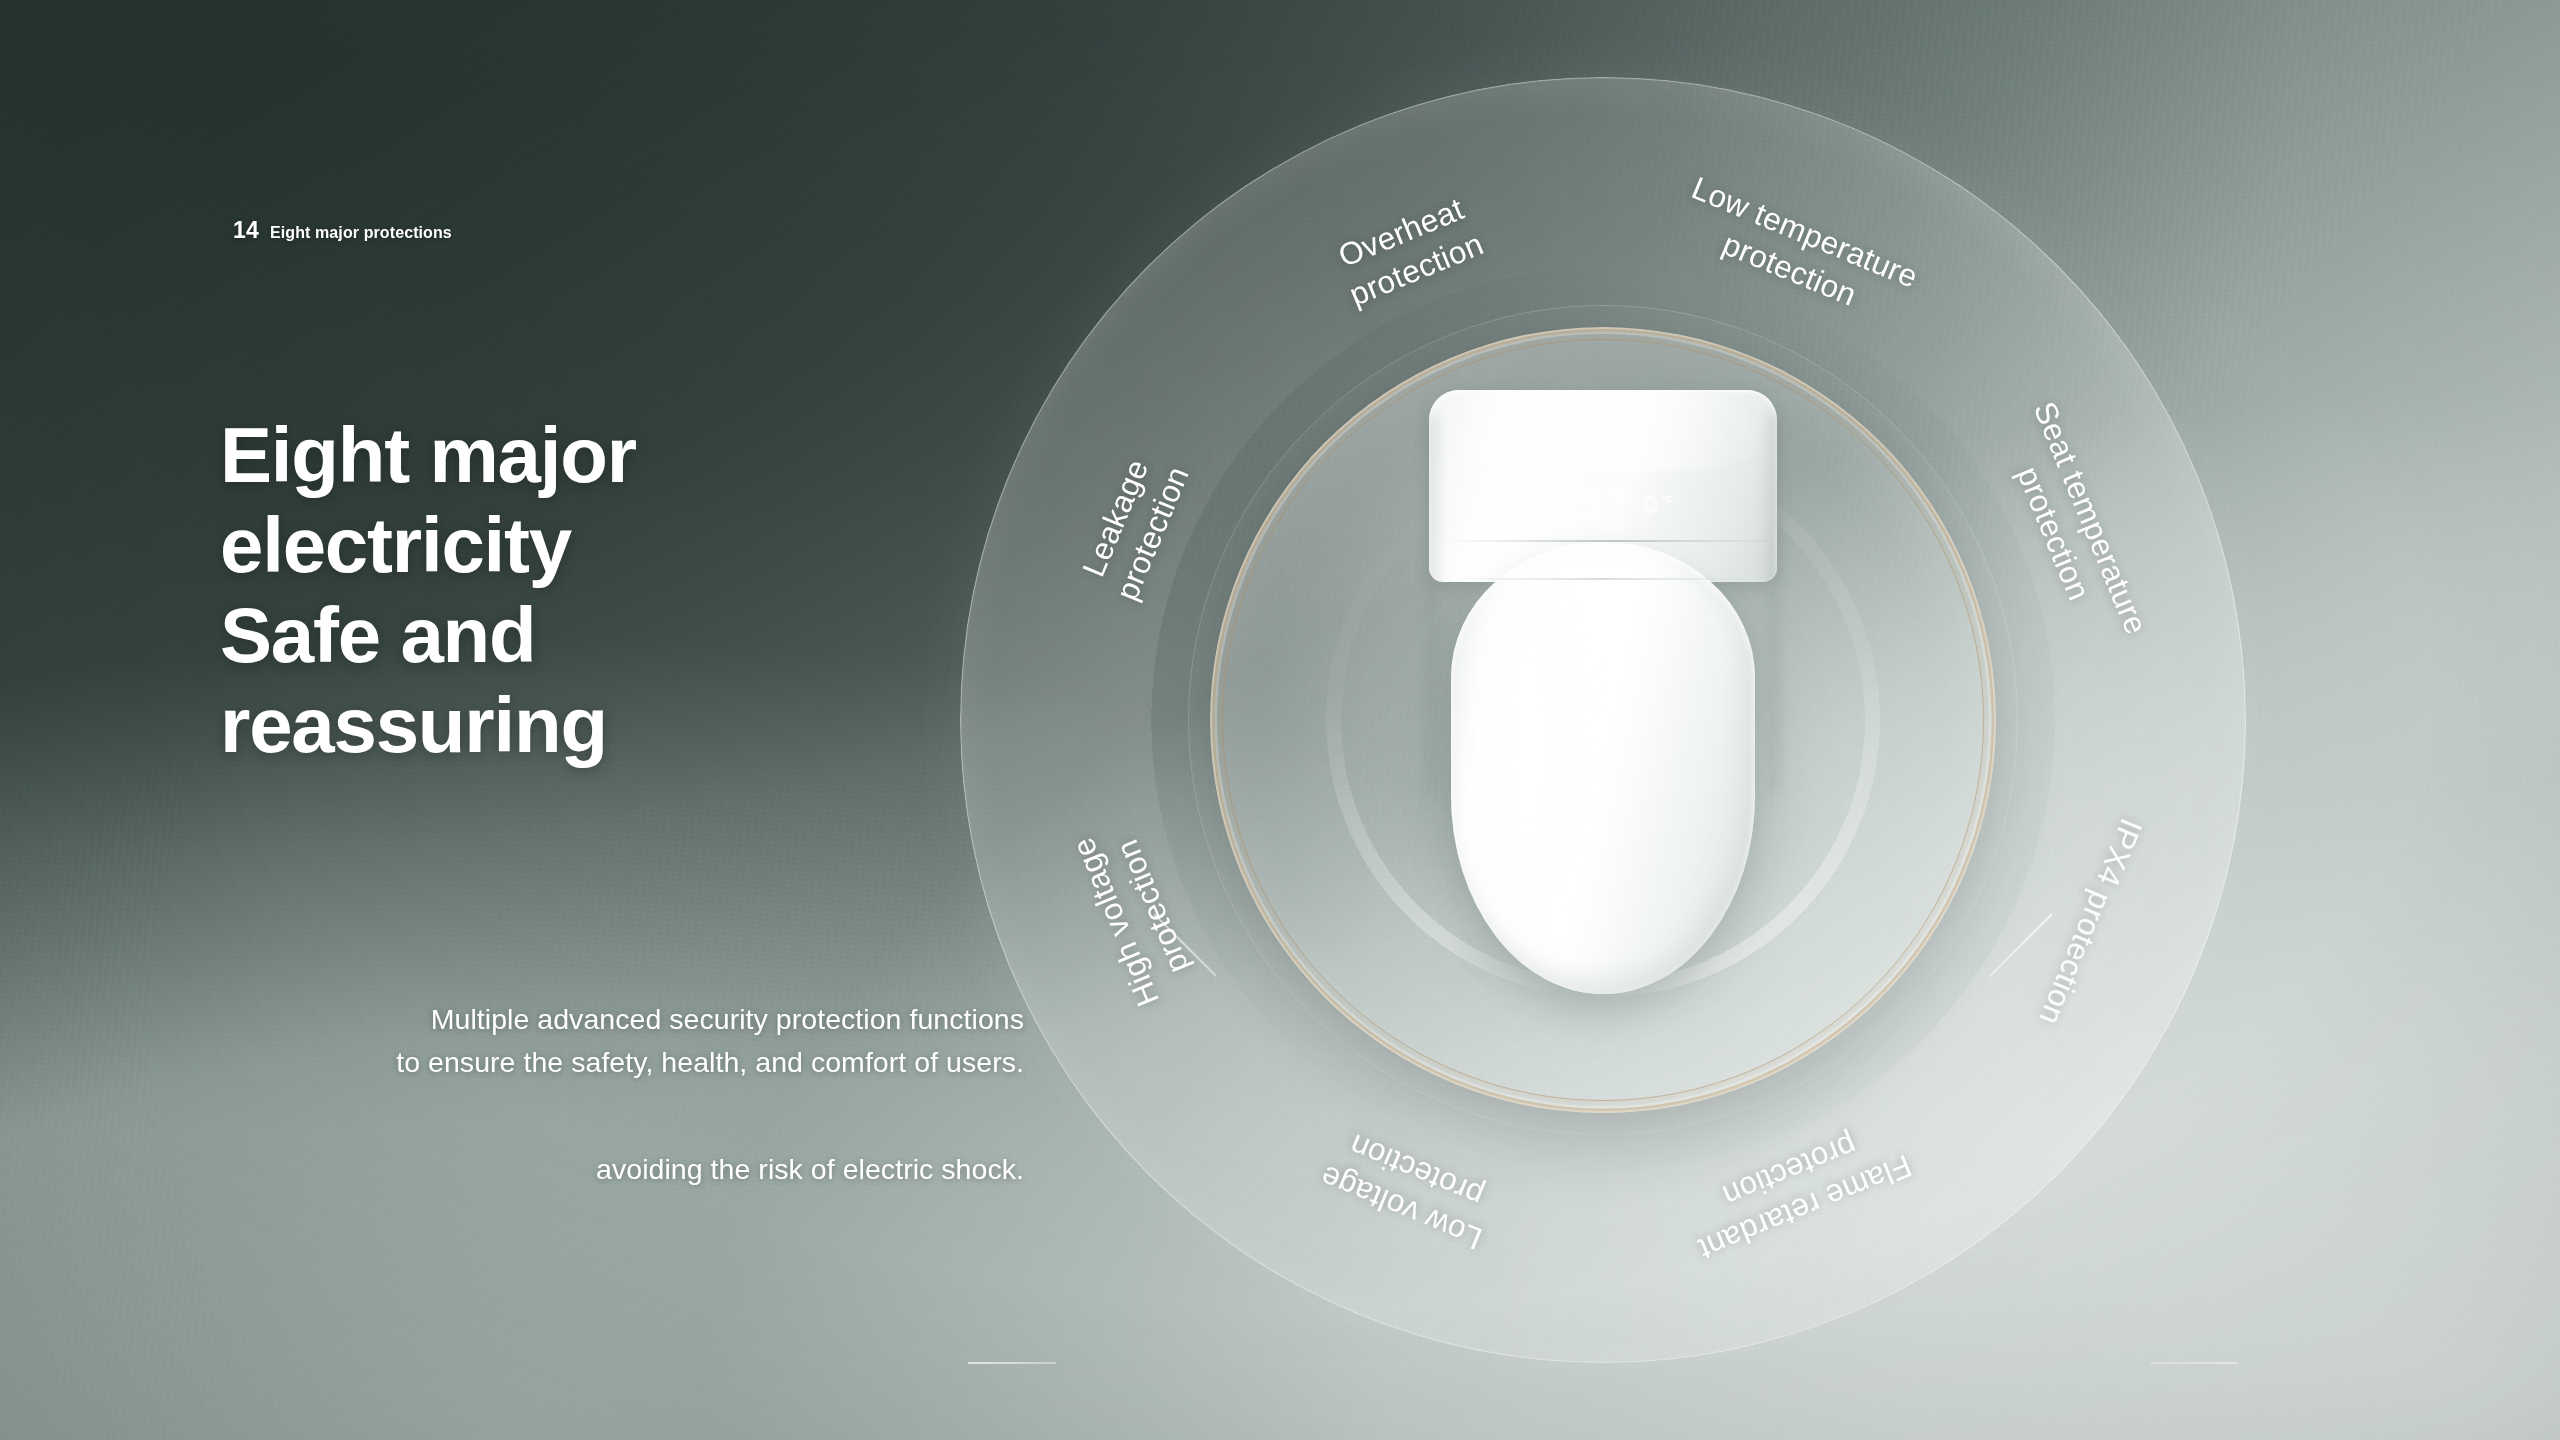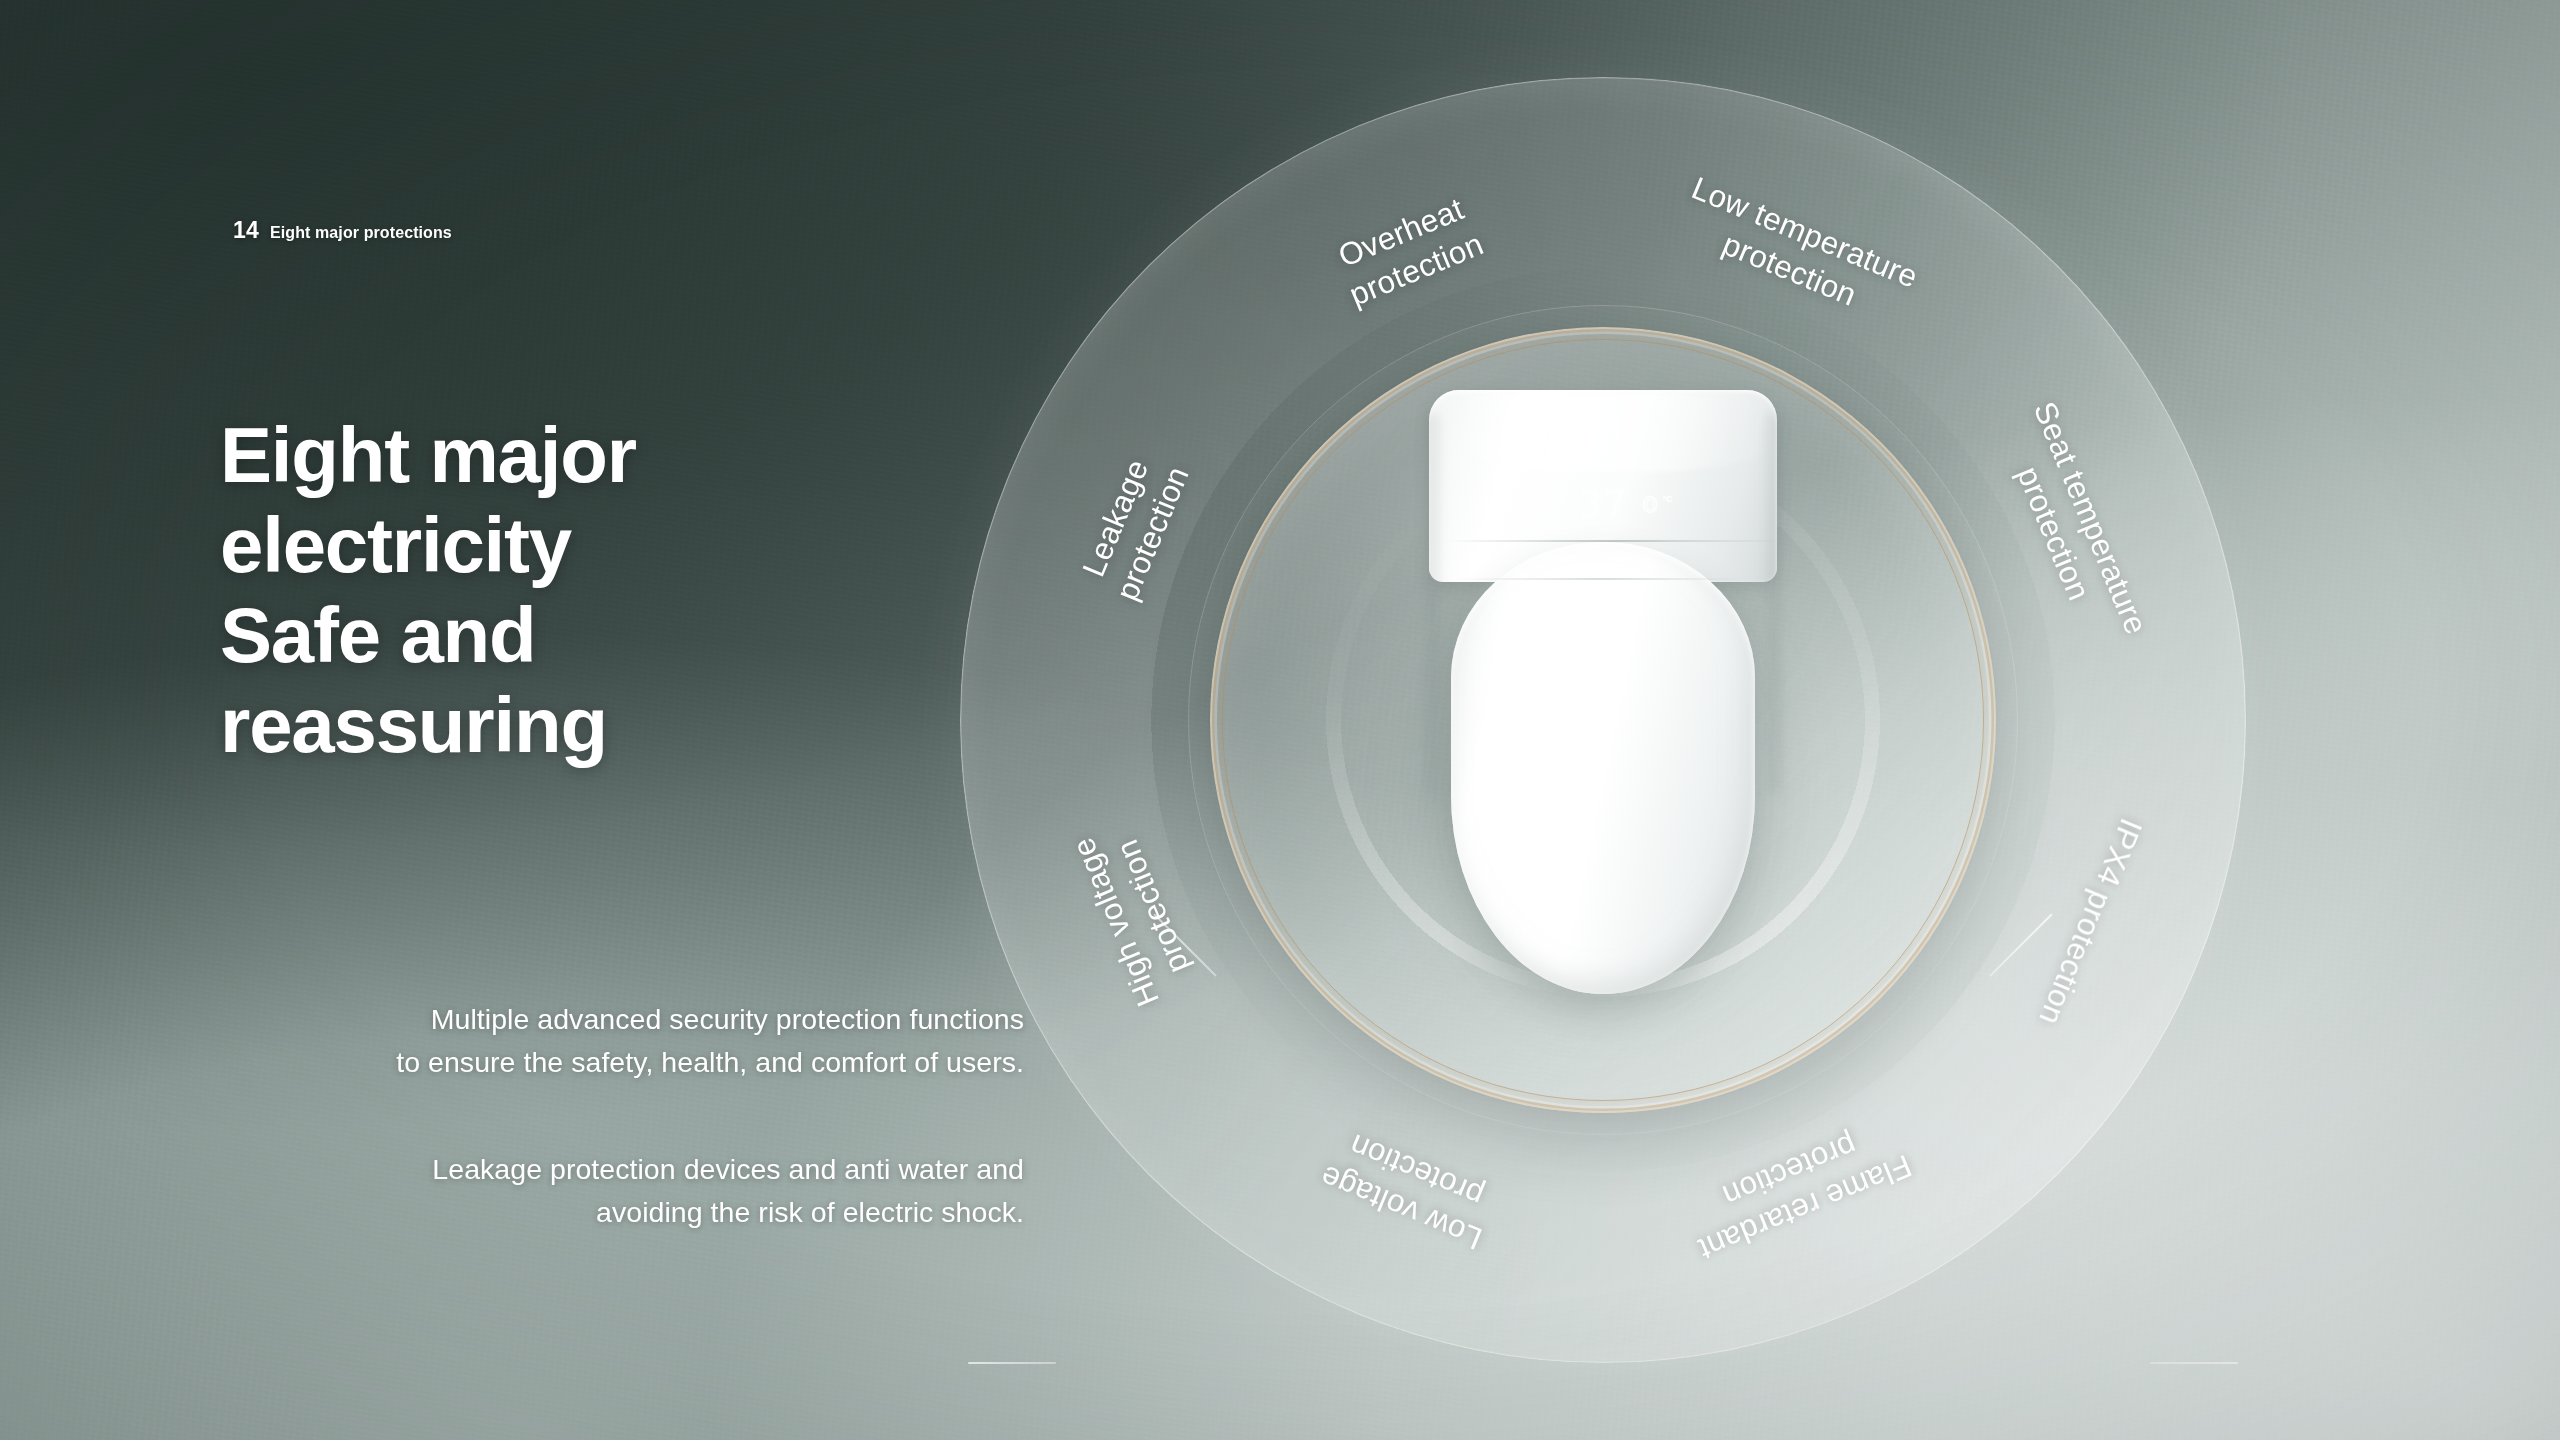--- a/index.html
+++ b/index.html
@@ -398,17 +398,16 @@
       <span class="ln">Safe and</span>
       <span class="ln">reassuring</span>
     </h1>
 
     <p class="para" id="para-1">
       <span class="ln">Multiple advanced security protection functions</span>
       <span class="ln">to ensure the safety, health, and comfort of users.</span>
     </p>
 
     <p class="para" id="para-2">
-      <span class="ln">Leakage protection devices and anti water and</span>
       <span class="ln">avoiding the risk of electric shock.</span>
     </p>
   </div>
 </div>
 
 </body></html>

